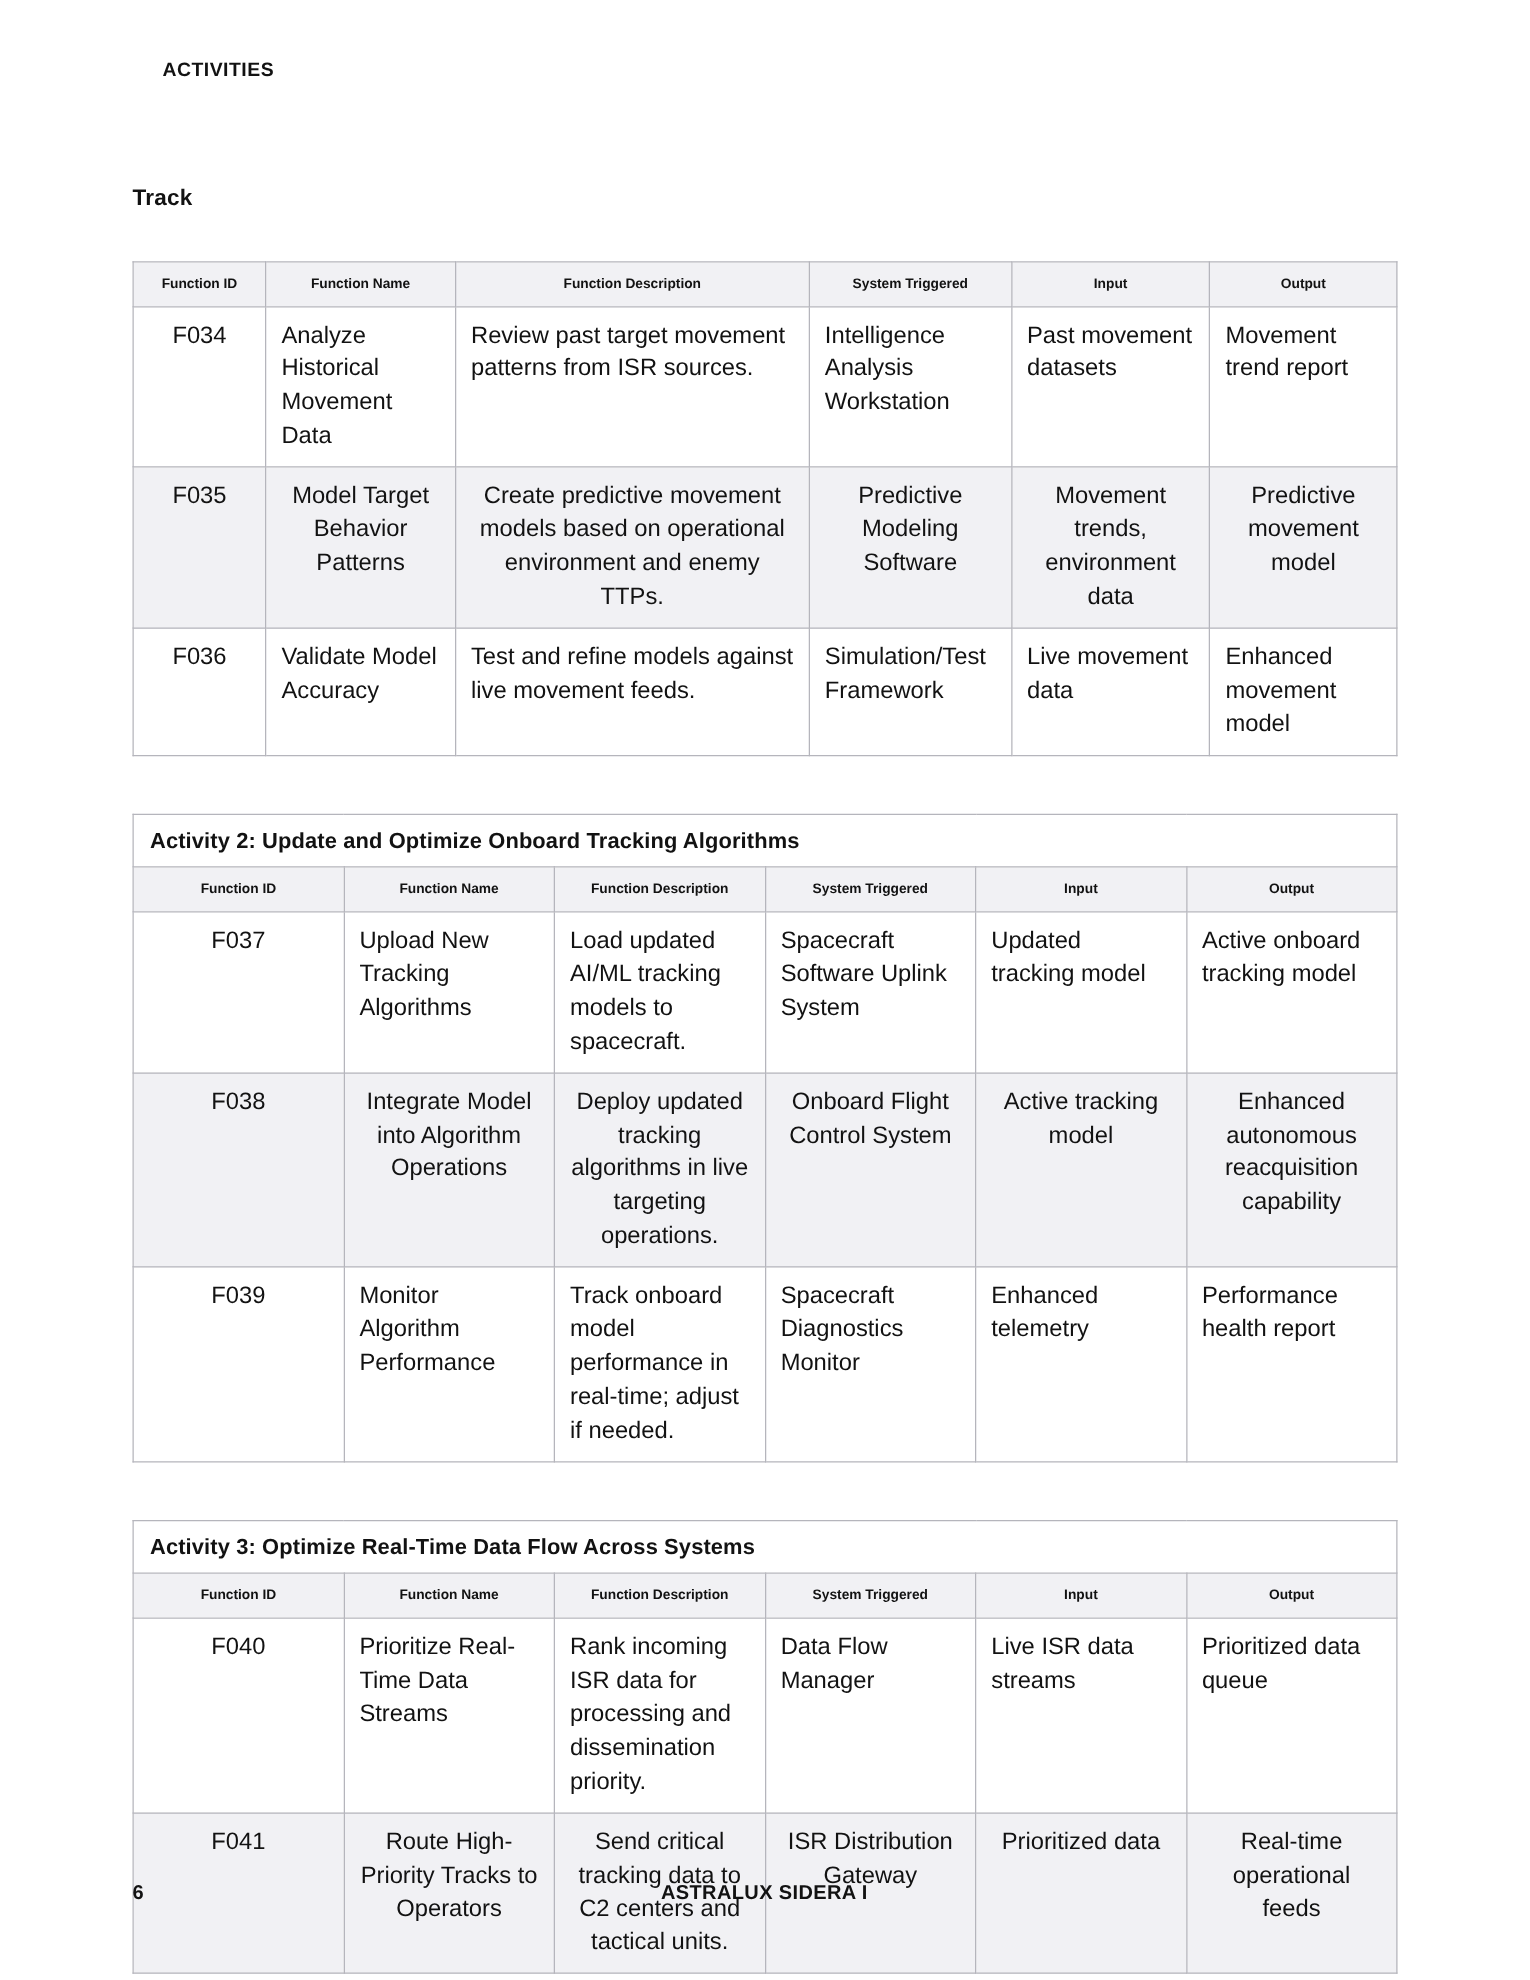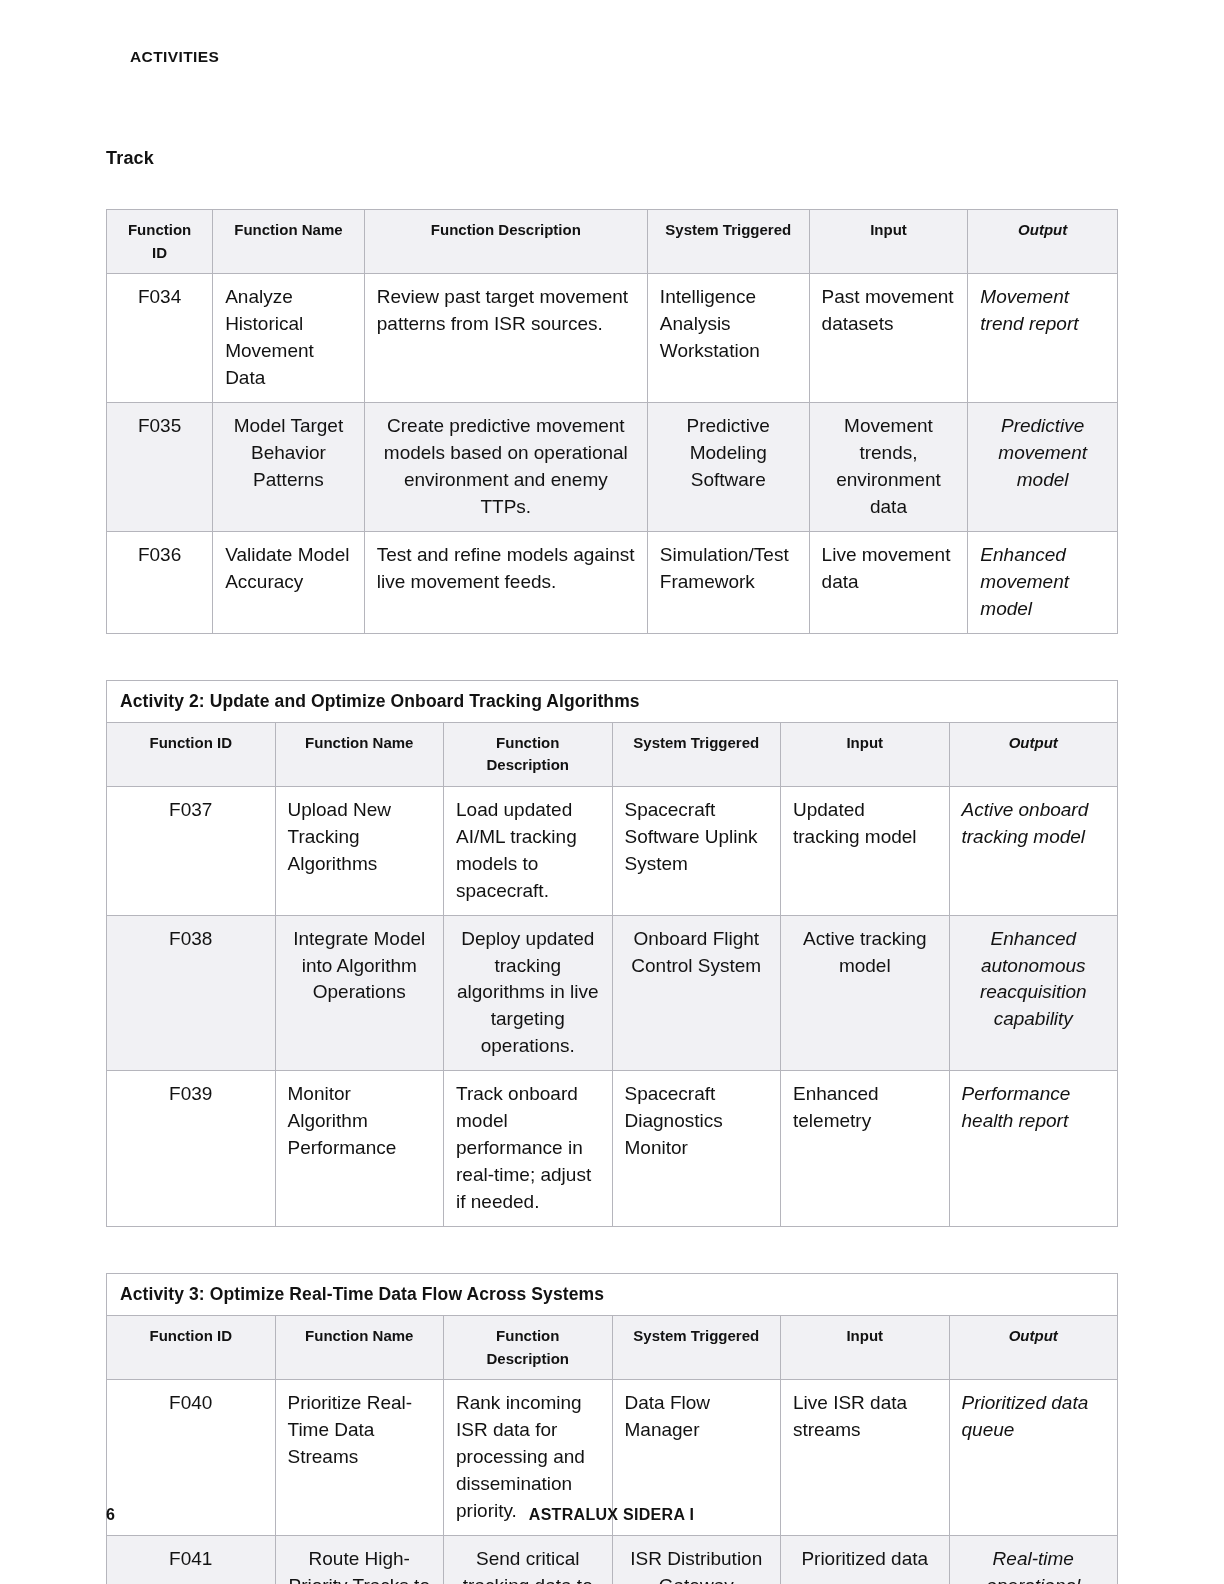--- a/index.html
+++ b/index.html
@@ -49,21 +49,21 @@
   }
   td.title-cell {
     font-size: 17.5px;
     font-weight: 800;
     padding: 10px 13px;
     background: var(--page-bg);
     letter-spacing: 0.1px;
   }
   .activity-table th {
     background: var(--shaded-bg);
-    font-size: 15px;
+    font-size: 11px;
     font-weight: 700;
     text-align: center;
     padding: 9px 12px;
     line-height: 1.5;
   }
   .activity-table td.data-cell {
     font-size: 19px;
     font-weight: 400;
     padding: 10px 12px;
     line-height: 1.42;
@@ -71,21 +71,21 @@
     background: var(--page-bg);
   }
   .activity-table tr.row-alt td.data-cell { background: var(--shaded-bg); text-align: center; }
   .activity-table td.id-cell { text-align: center; }
 
   .col-0 { width: 10.5%; }
   .col-1 { width: 15.0%; }
   .col-2 { width: 28.0%; }
   .col-3 { width: 16.0%; }
   .col-4 { width: 15.7%; margin-left: 12px; }
-  .col-5 { width: 14.8%; font-style: italic; }
+  .col-5 { width: 14.8%; }
 
   .page-footer {
     position: absolute;
     top: 1506px;
     left: 106px;
     right: 107px;
     font-size: 16px;
     font-weight: 700;
     letter-spacing: 0.3px;
   }

